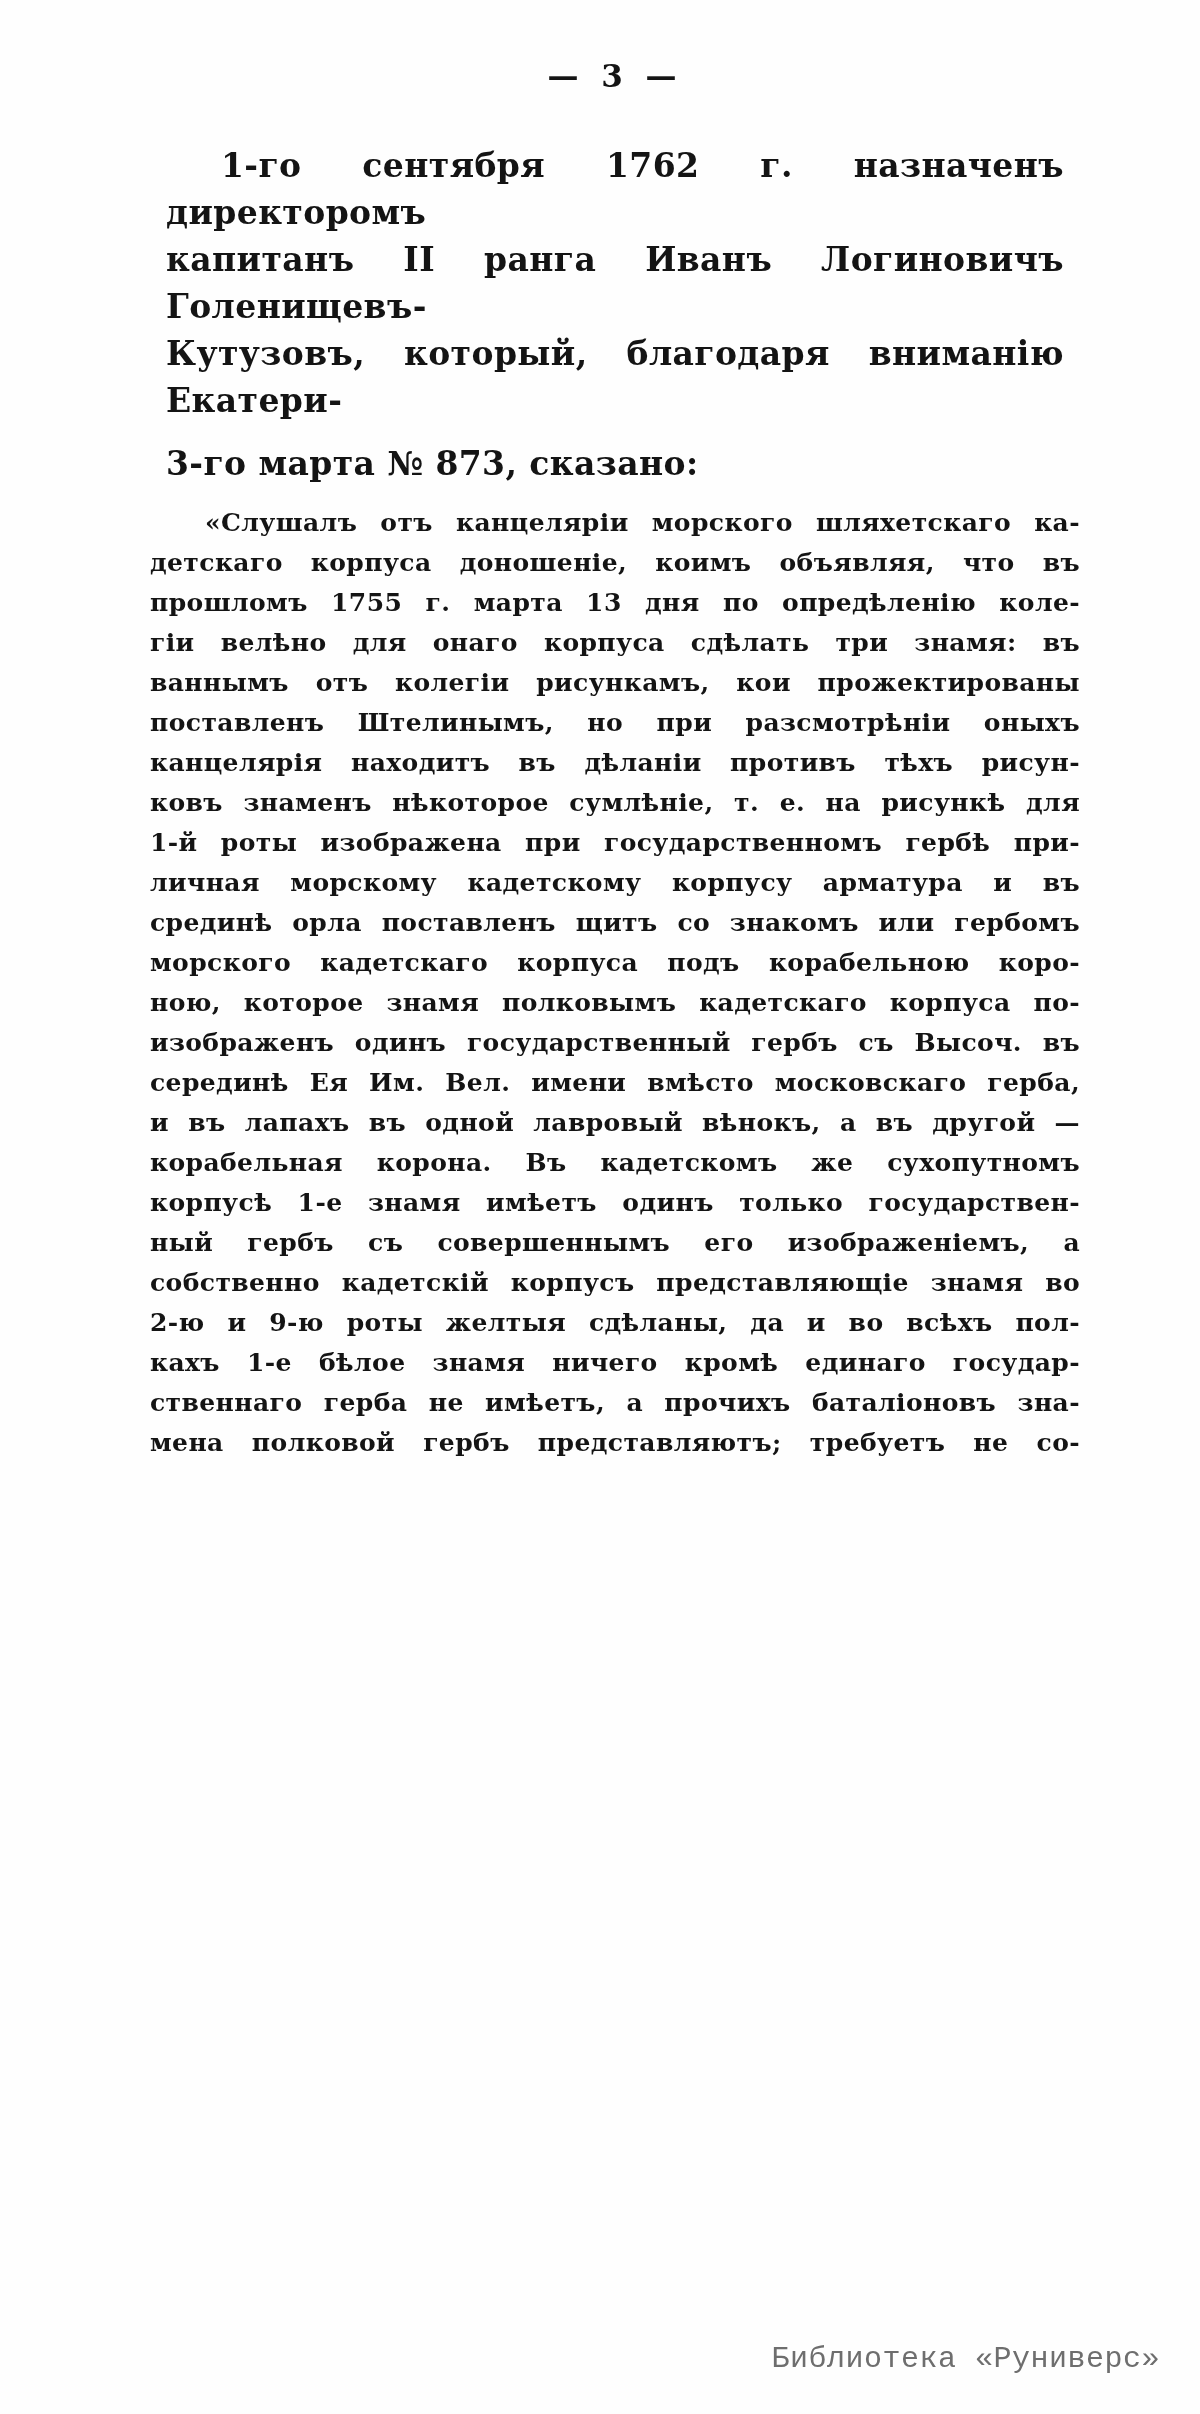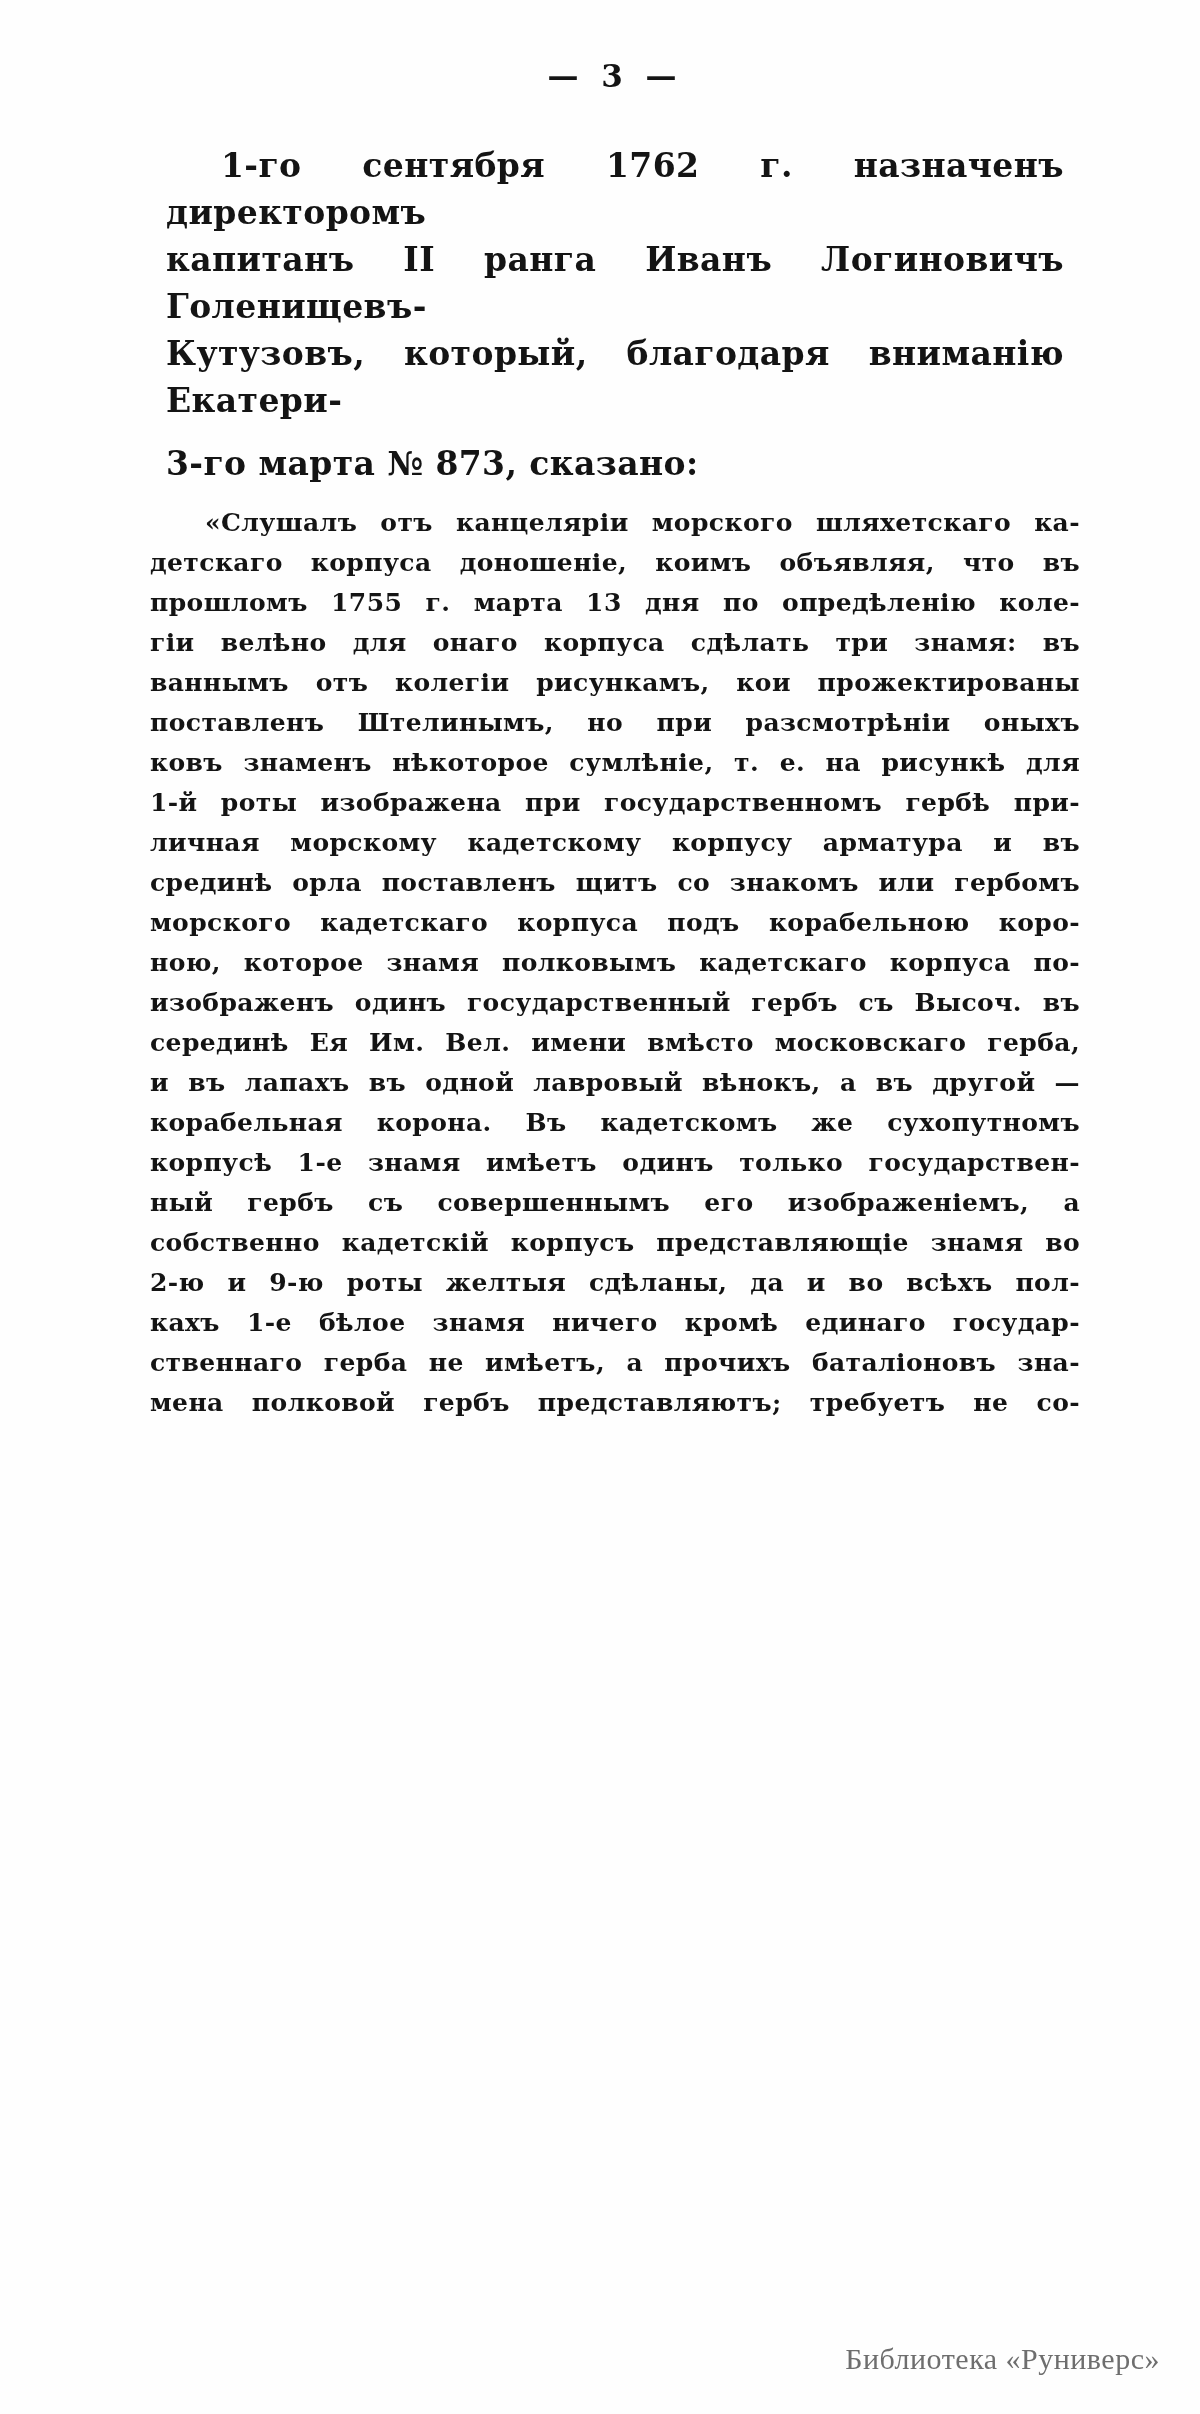--- a/index.html
+++ b/index.html
@@ -47,21 +47,21 @@
   }
   .para.quote {
     margin: 10px 0 10px 0;
   }
   .para .line.first { text-indent: 55px; }
   .para .line.last  { text-align-last: left; }
   .watermark {
     position: absolute;
     top: 2342px;
     right: 40px;
-    font-family: Liberation Serif, serif;
+    font-family: Liberation Mono, monospace;
     font-size: 30px;
     font-weight: normal;
     color: #6e6e6e;
     letter-spacing: 0.5px;
   }
 </style>
 </head>
 <body>
 
 <div class="page">
@@ -76,20 +76,21 @@
       <div class="para main">
         <div class="line last">3-го марта № 873, сказано:</div>
       </div>
       <div class="para quote">
         <div class="line first">«Слушалъ отъ канцеляріи морского шляхетскаго ка-</div>
         <div class="line">детскаго корпуса доношеніе, коимъ объявляя, что въ</div>
         <div class="line">прошломъ 1755 г. марта 13 дня по опредѣленію коле-</div>
         <div class="line">гіи велѣно для онаго корпуса сдѣлать три знамя: въ</div>
         <div class="line">ваннымъ отъ колегіи рисункамъ, кои прожектированы</div>
         <div class="line">поставленъ Штелинымъ, но при разсмотрѣніи оныхъ</div>
+        <div class="line">канцелярія находитъ въ дѣланіи противъ тѣхъ рисун-</div>
         <div class="line">ковъ знаменъ нѣкоторое сумлѣніе, т. е. на рисункѣ для</div>
         <div class="line">1-й роты изображена при государственномъ гербѣ при-</div>
         <div class="line">личная морскому кадетскому корпусу арматура и въ</div>
         <div class="line">срединѣ орла поставленъ щитъ со знакомъ или гербомъ</div>
         <div class="line">морского кадетскаго корпуса подъ корабельною коро-</div>
         <div class="line">ною, которое знамя полковымъ кадетскаго корпуса по-</div>
         <div class="line">изображенъ одинъ государственный гербъ съ Высоч. въ</div>
         <div class="line">серединѣ Ея Им. Вел. имени вмѣсто московскаго герба,</div>
         <div class="line">и въ лапахъ въ одной лавровый вѣнокъ, а въ другой —</div>
         <div class="line">корабельная корона. Въ кадетскомъ же сухопутномъ</div>

